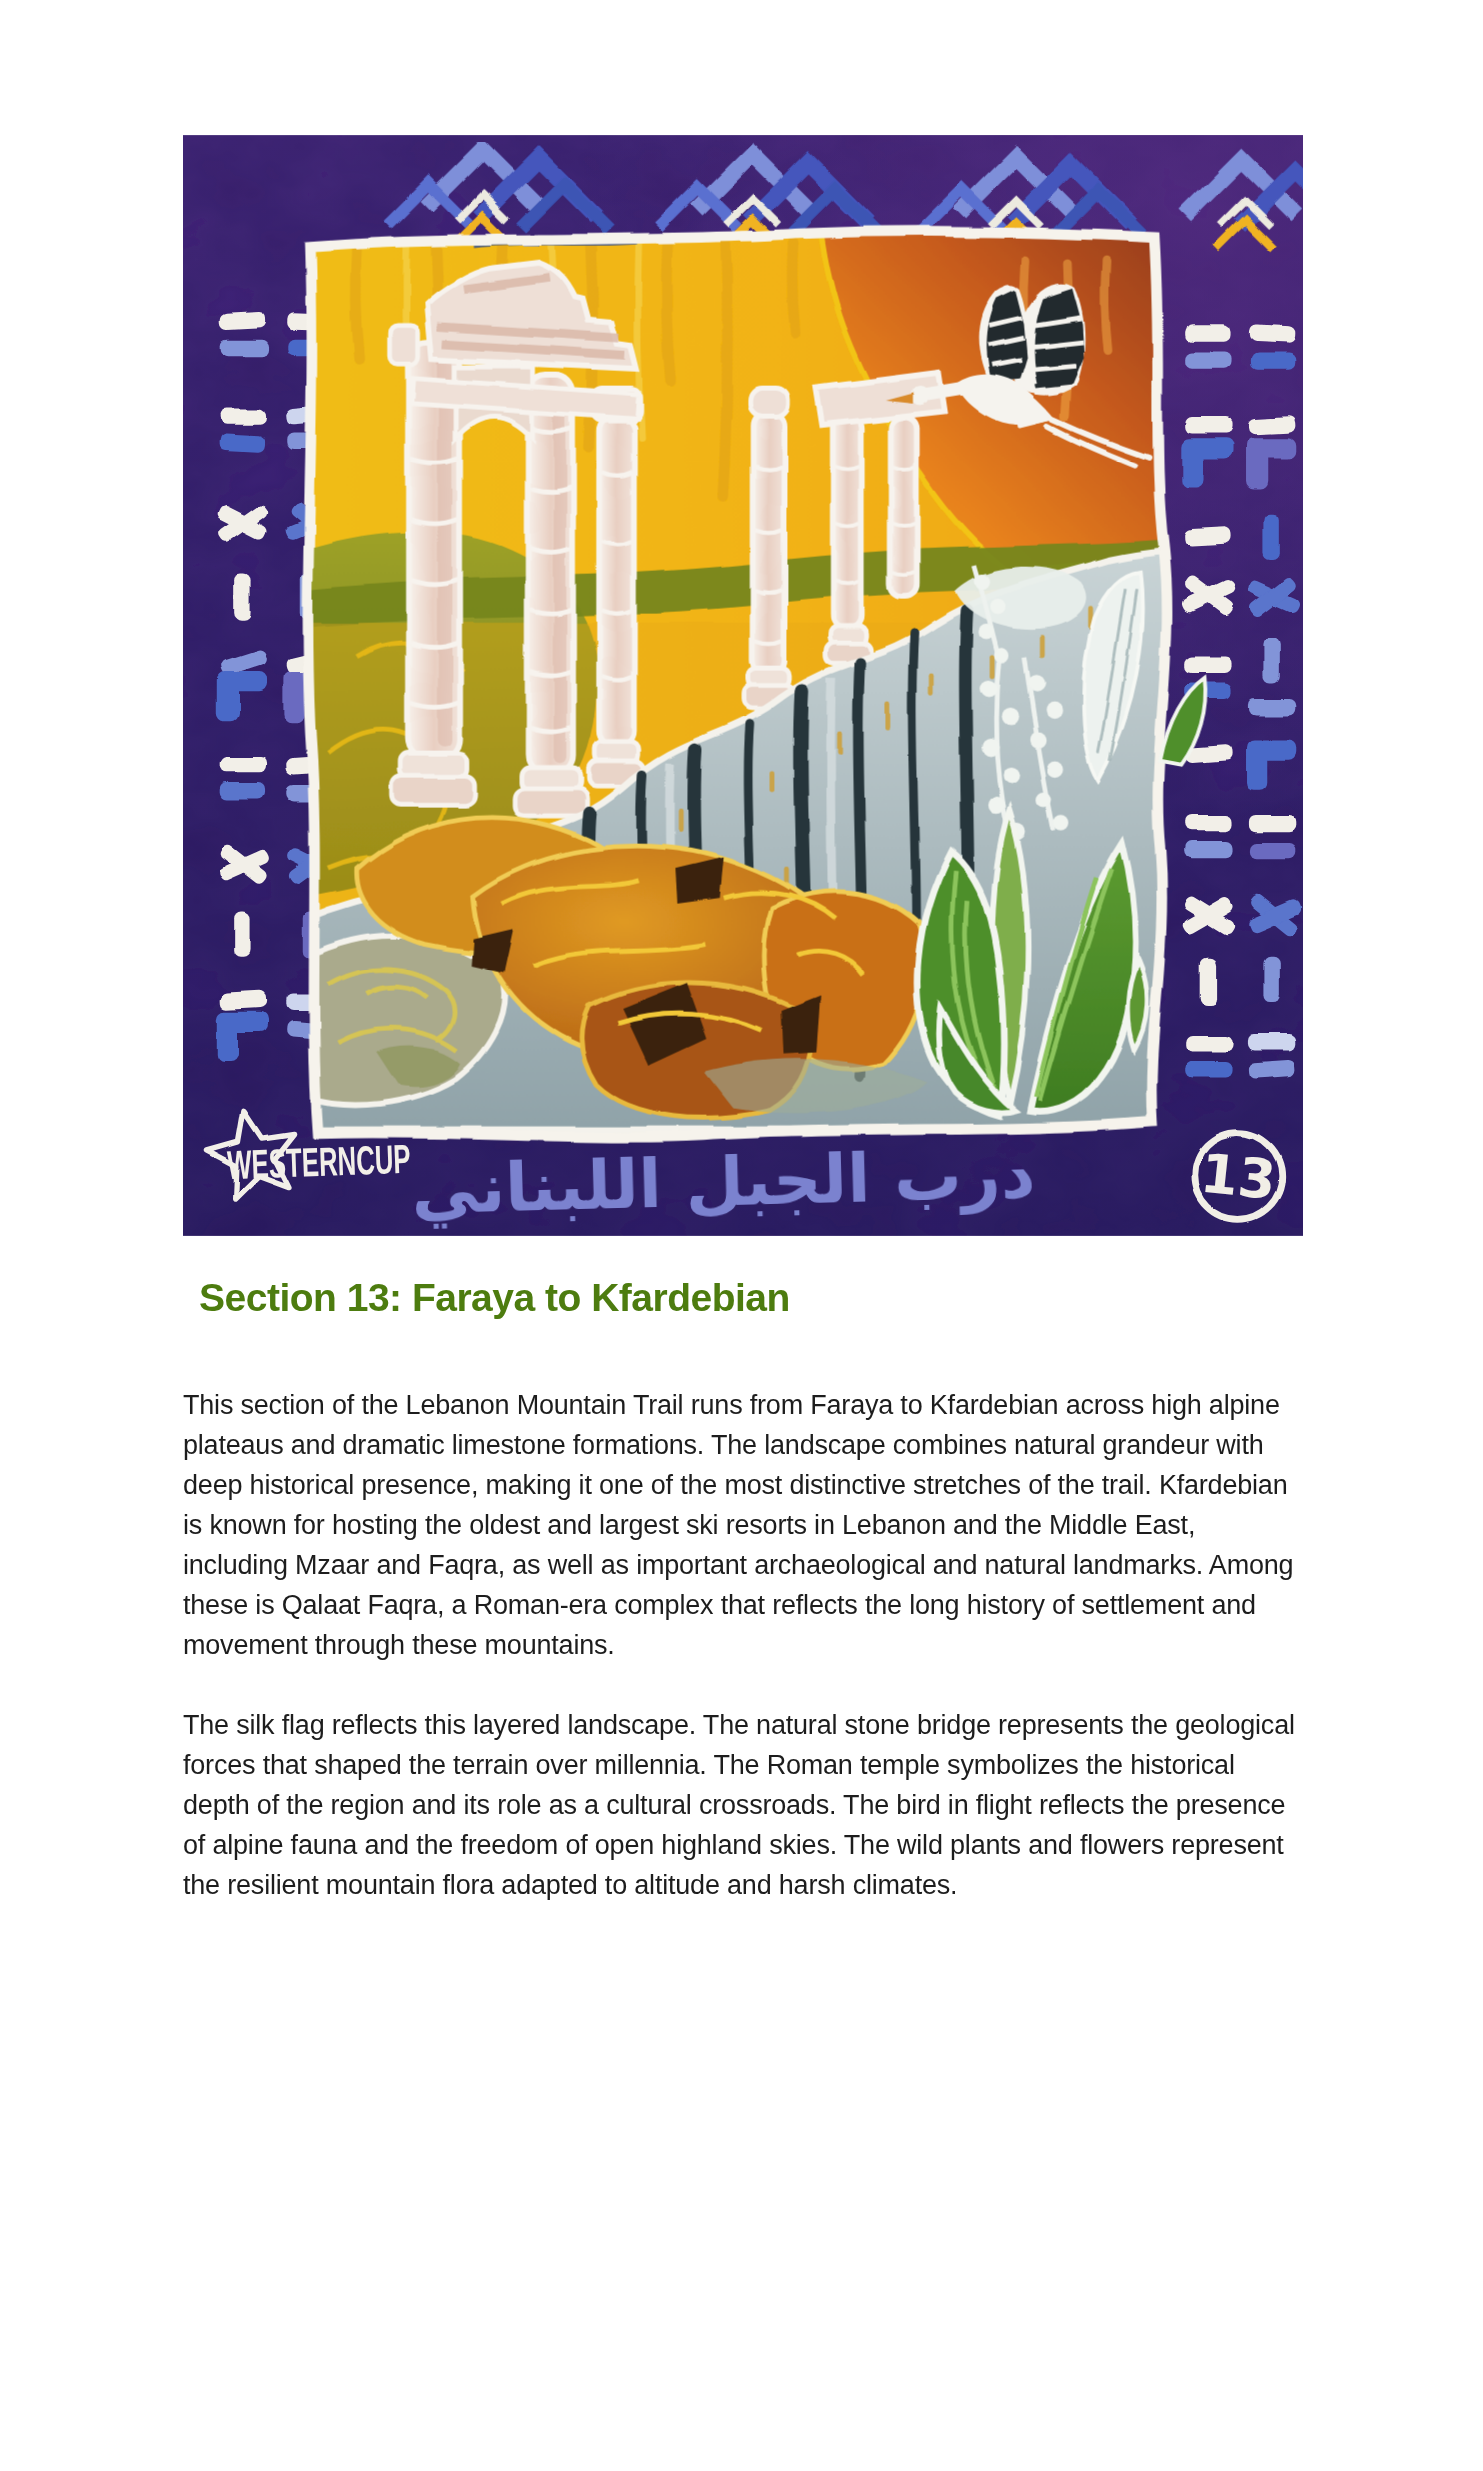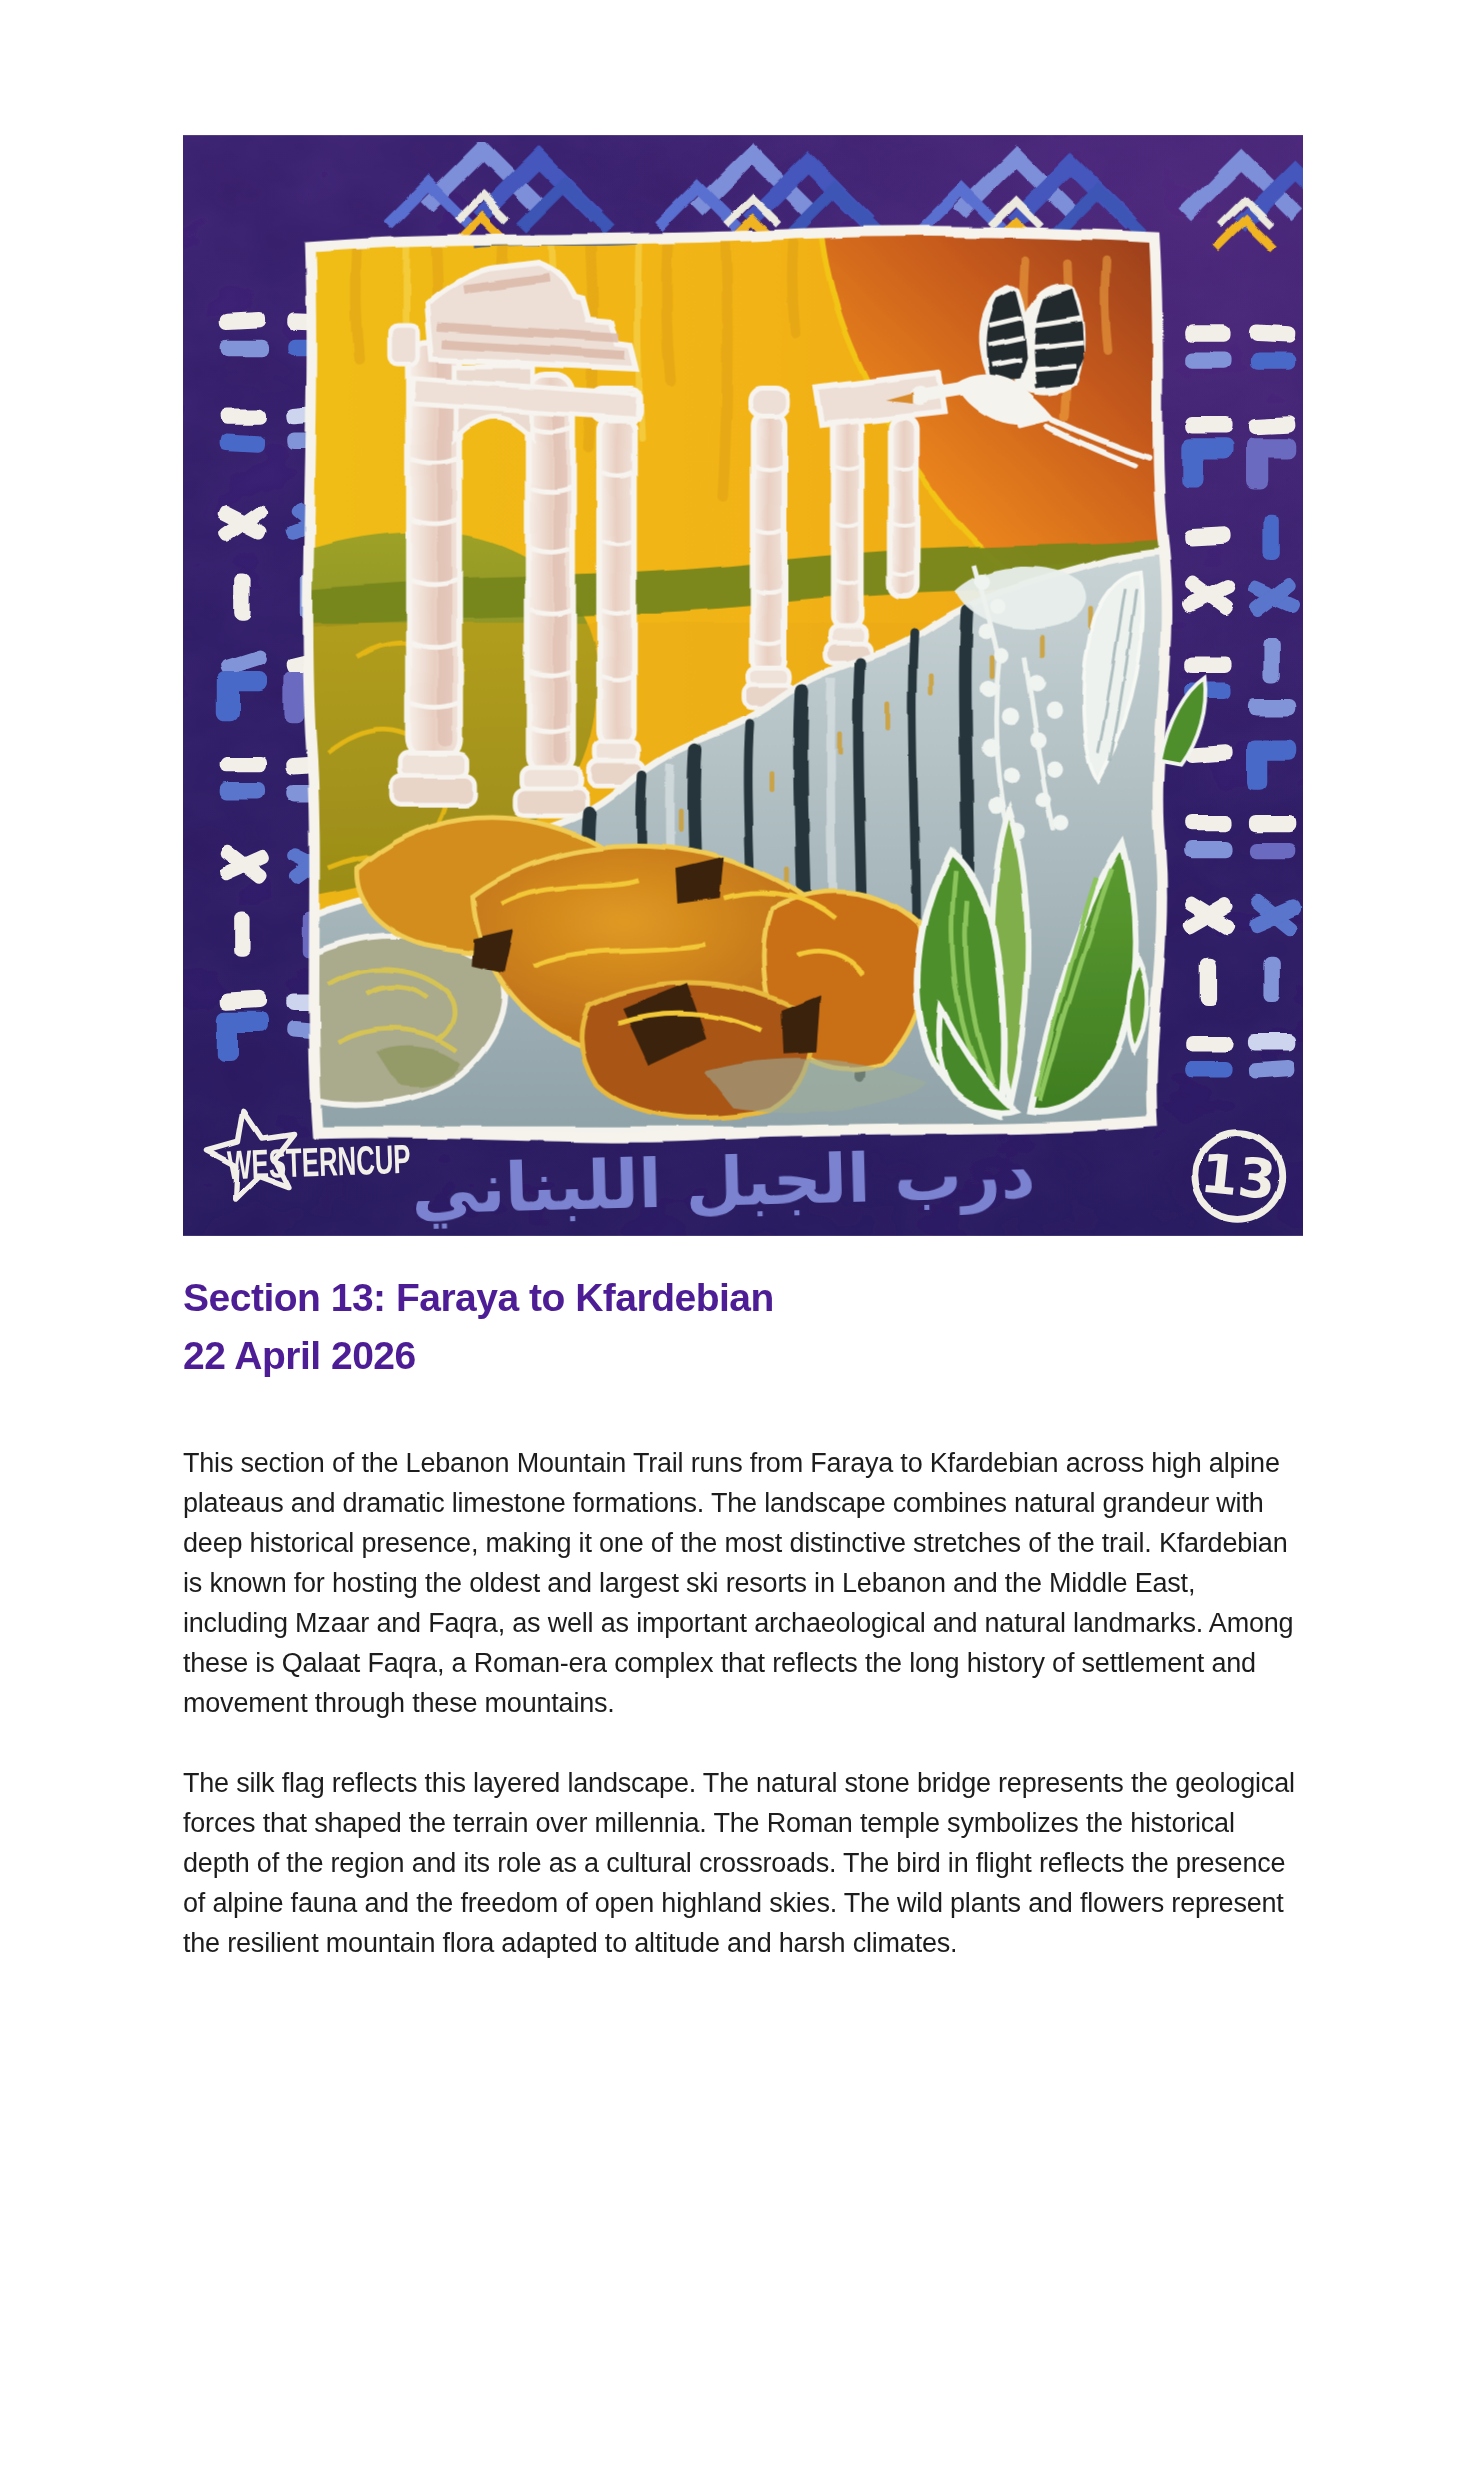--- a/index.html
+++ b/index.html
@@ -1,21 +1,21 @@
 <!DOCTYPE html>
 <html><head>
 <meta charset="utf-8">
 <style>
   html,body{margin:0;padding:0;background:#ffffff;}
   body{width:1483px;height:2472px;position:relative;font-family:"Liberation Sans",sans-serif;}
   .content{padding:135px 180px 0 183px;}
   figure.flag{margin:0;width:1120px;height:1101px;}
   figure.flag svg{display:block;width:1120px;height:1101px;}
   header.sec{margin-top:33px;}
-  h1.title,h2.date{margin:0;font-size:39px;line-height:58px;font-weight:700;letter-spacing:-0.5px;color:#4c1d95;}
+  h1.title,h2.date{margin:16px;font-size:39px;line-height:58px;font-weight:700;letter-spacing:-0.5px;color:#4d7c0f;}
   section.body-copy{margin-top:58px;}
   section.body-copy p{margin:0 0 40px 0;font-size:27px;line-height:40px;letter-spacing:-0.2px;color:#1d1d1d;max-width:1112px;}
   section.body-copy p:last-child{margin-bottom:0;}
   text{user-select:none;}
 </style>
 </head>
 <body>
 
 <main class="content">
 
@@ -491,21 +491,20 @@
     <text x="560" y="1108" text-anchor="middle" font-family="DejaVu Sans, sans-serif" font-weight="bold" font-size="70" fill="#7b82cf" transform="rotate(-1.5 560 1100)">درب الجبل اللبناني</text>
     <g>
       <circle cx="1093" cy="1078" r="45" fill="none" stroke="#f1eee6" stroke-width="7" filter="url(#rough)"></circle>
       <text x="1093" y="1098" text-anchor="middle" font-family="DejaVu Sans, sans-serif" font-weight="bold" font-size="56" fill="#f1eee6" transform="rotate(6 1093 1078)">13</text>
     </g>
   </svg>
   </figure>
 
   <header class="sec">
     <h1 class="title">Section 13: Faraya to Kfardebian</h1>
-    <h2 class="date">22 April 2026</h2>
   </header>
 
   <section class="body-copy">
     <p>This section of the Lebanon Mountain Trail runs from Faraya to Kfardebian across high alpine plateaus and dramatic limestone formations. The landscape combines natural grandeur with deep historical presence, making it one of the most distinctive stretches of the trail. Kfardebian is known for hosting the oldest and largest ski resorts in Lebanon and the Middle East, including Mzaar and Faqra, as well as important archaeological and natural landmarks. Among these is Qalaat Faqra, a Roman-era complex that reflects the long history of settlement and movement through these mountains.</p>
     <p>The silk flag reflects this layered landscape. The natural stone bridge represents the geological forces that shaped the terrain over millennia. The Roman temple symbolizes the historical depth of the region and its role as a cultural crossroads. The bird in flight reflects the presence of alpine fauna and the freedom of open highland skies. The wild plants and flowers represent the resilient mountain flora adapted to altitude and harsh climates.</p>
   </section>
 
 </main>
 
 

